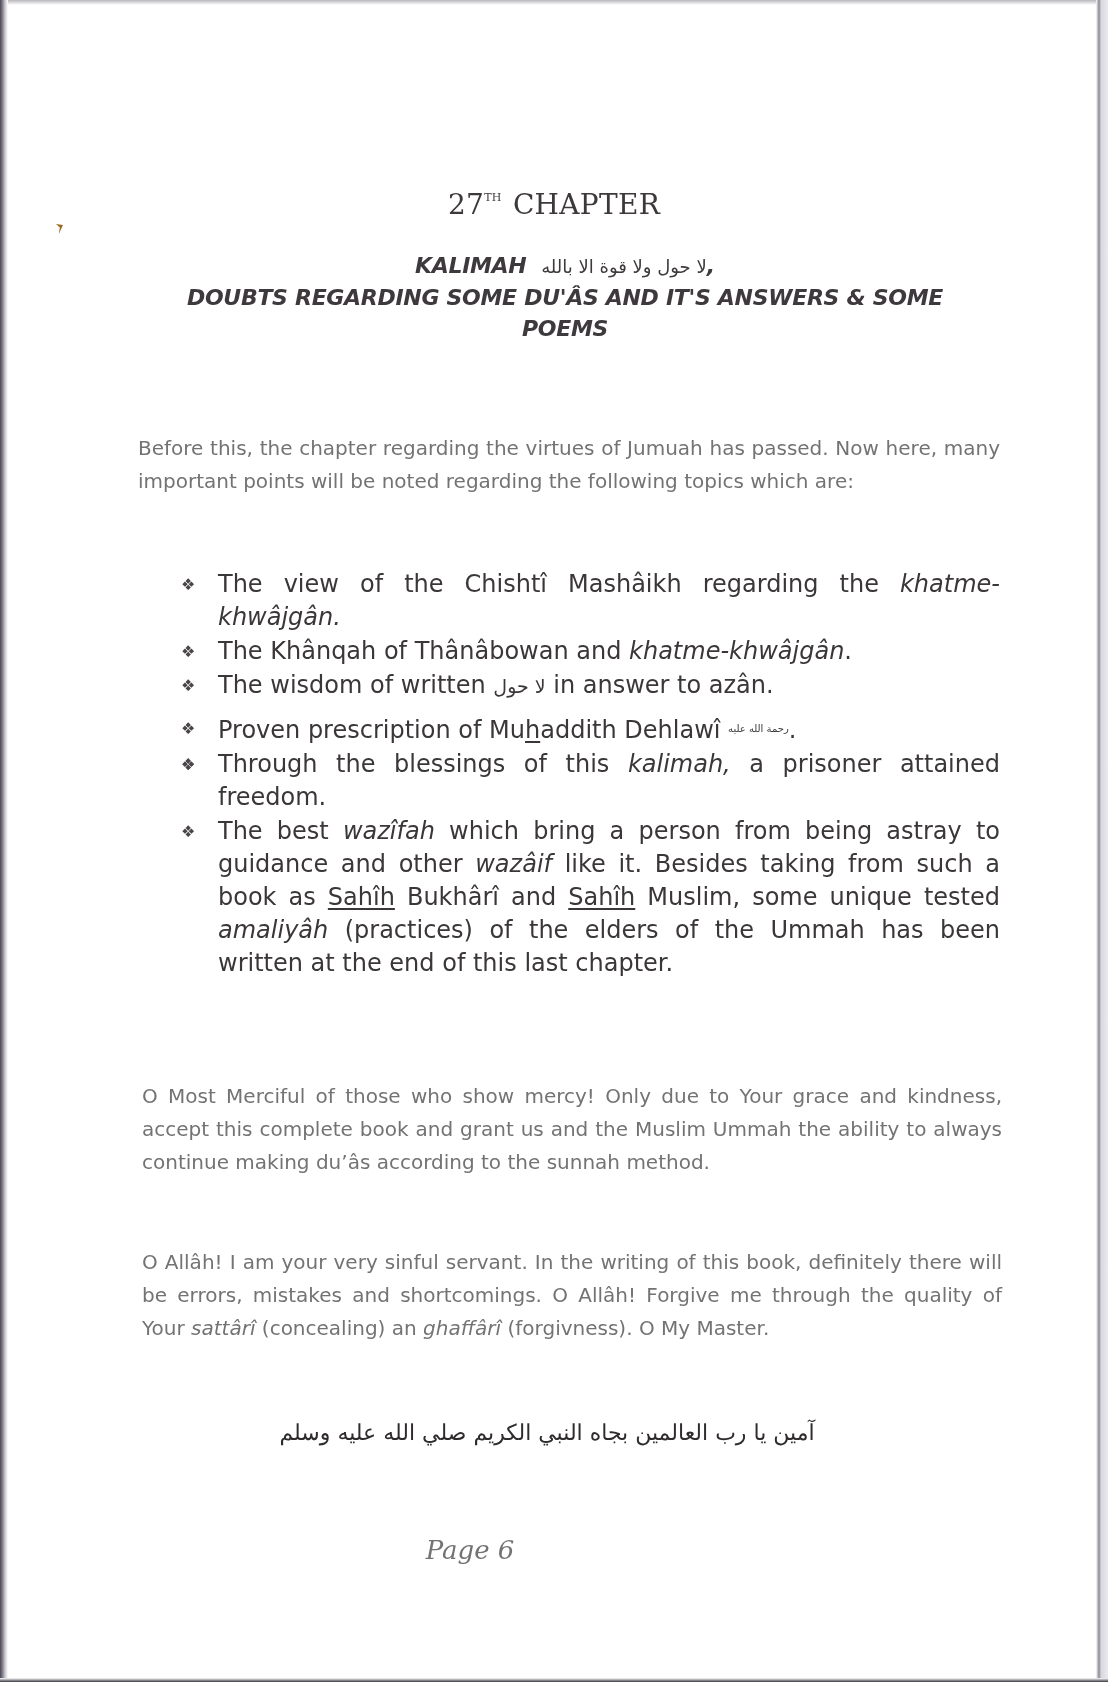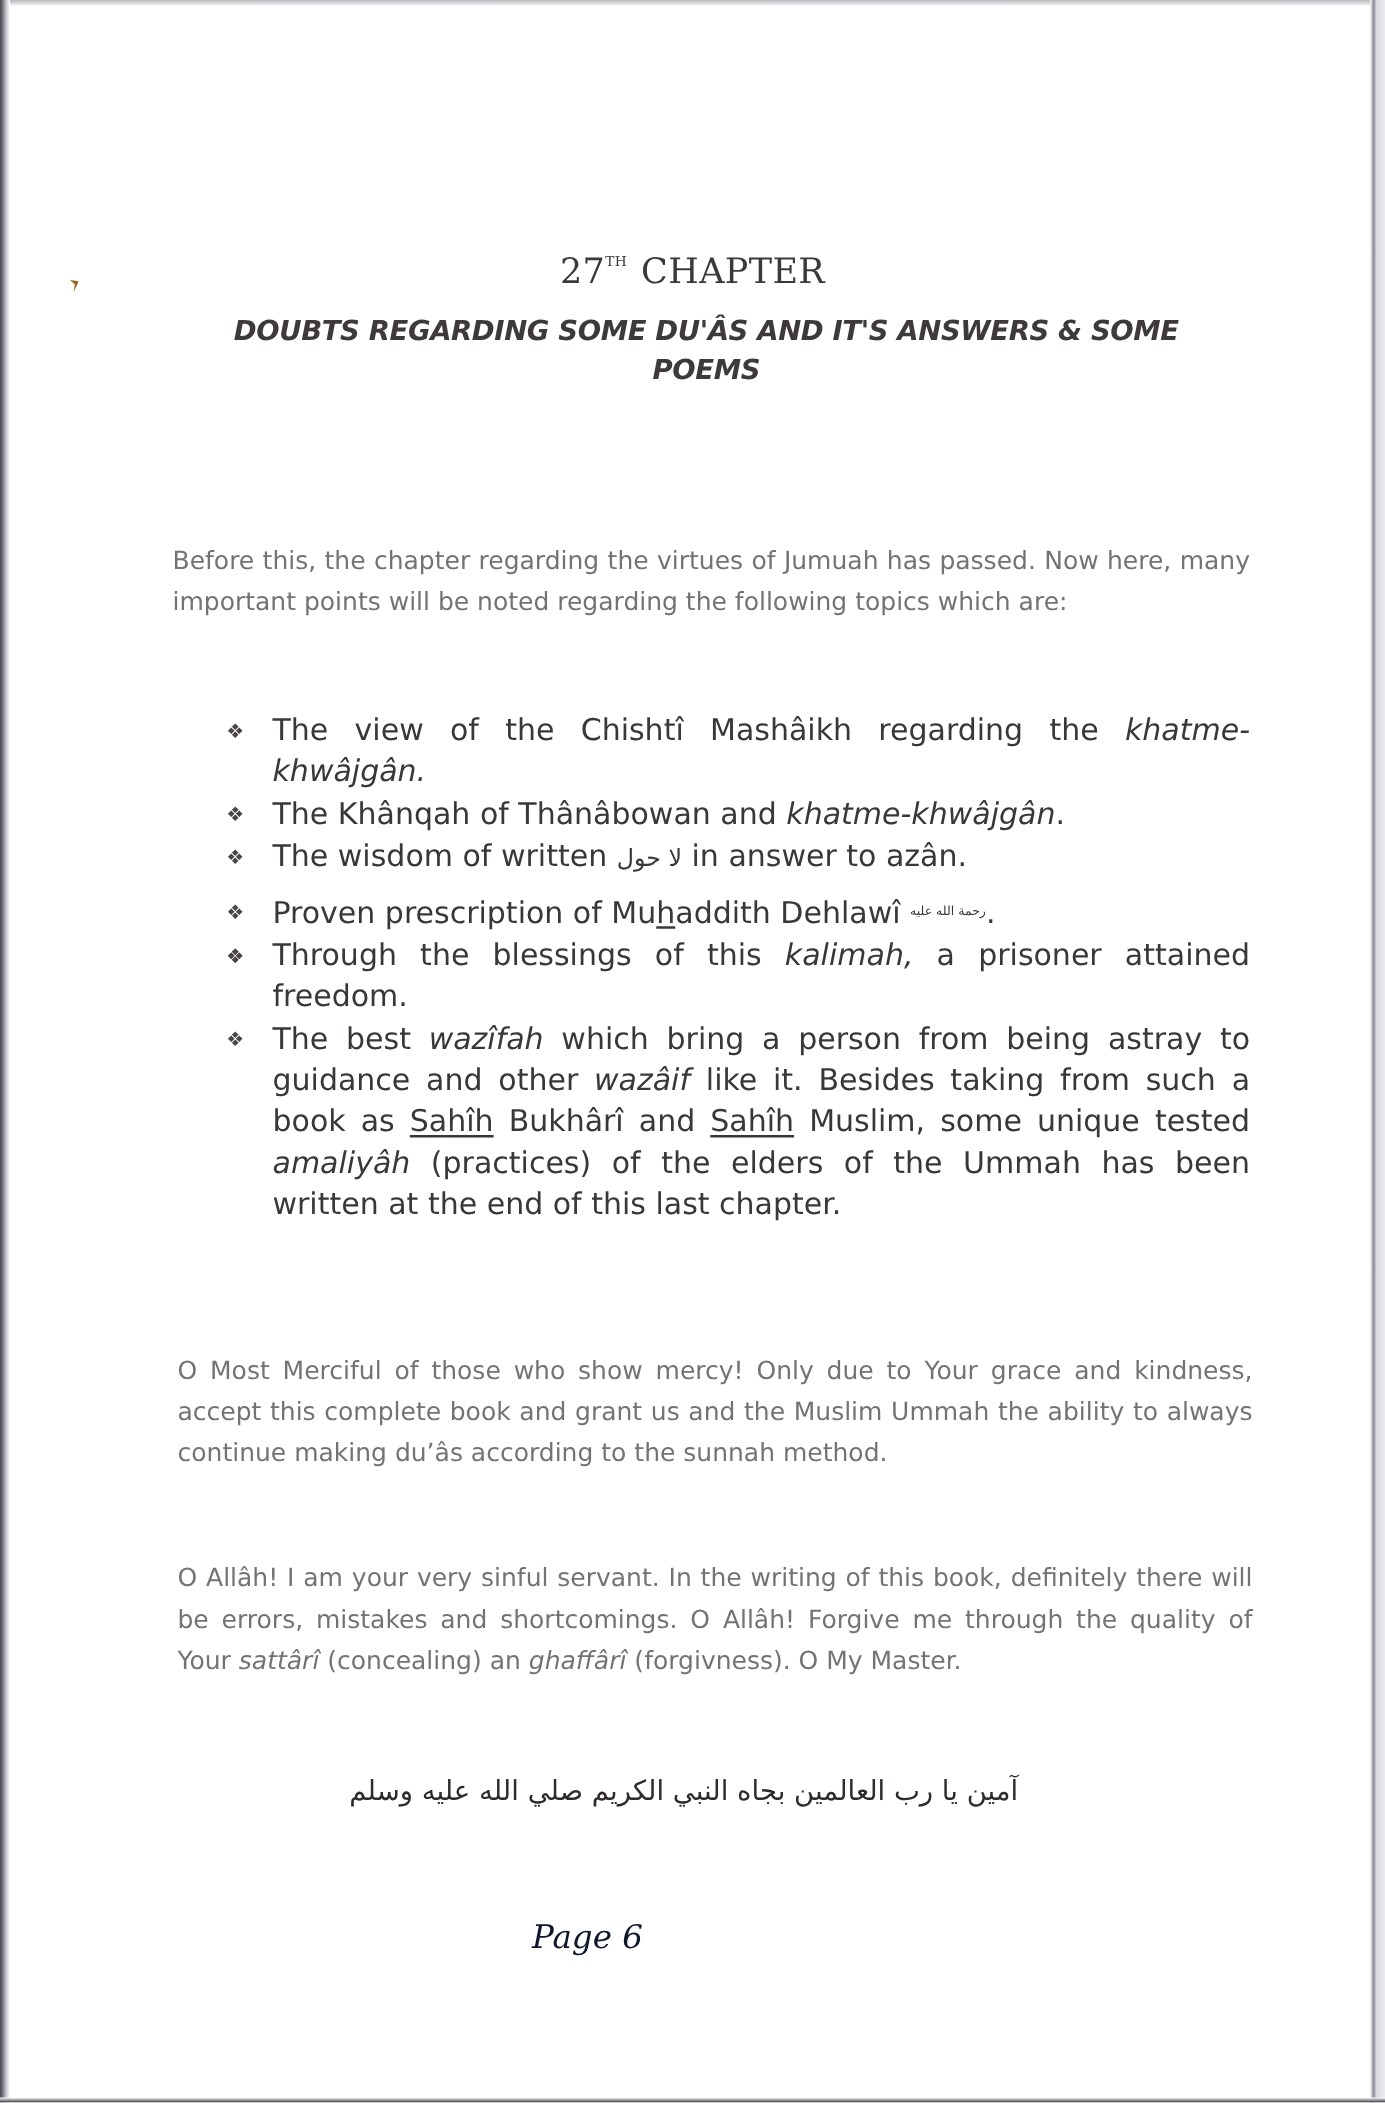--- a/index.html
+++ b/index.html
@@ -26,21 +26,21 @@
     position: absolute; left: 0; bottom: 0; width: 1108px; height: 4px;
     background: linear-gradient(180deg, #ffffff, #3a3640);
   }
   .speck {
     position: absolute; left: 56px; top: 224px; width: 7px; height: 10px;
     background: #9a6a20; clip-path: polygon(0 0, 100% 10%, 40% 100%, 55% 35%);
   }
 
   .chapter-number {
     position: absolute; left: 0; width: 1108px; top: 188px; text-align: center;
-    font-family: "DejaVu Serif", serif; font-size: 28px; color: #3d393b; letter-spacing: 0.3px; margin-top: 12px;
+    font-family: "DejaVu Serif", serif; font-size: 28px; color: #3d393b; letter-spacing: 0.3px;
   }
   .chapter-number sup { font-size: 11px; vertical-align: 13px; margin-right: 2px; }
 
   .chapter-title {
     position: absolute; left: 150px; width: 830px; top: 250px; text-align: center;
     font-family: "DejaVu Sans", sans-serif; font-weight: bold; font-style: italic;
     font-size: 22px; line-height: 31px; color: #3e393c; letter-spacing: -0.3px;
   }
   .chapter-title .ar {
     font-family: "DejaVu Sans", sans-serif; font-weight: normal; font-style: normal; font-size: 18px;
@@ -69,38 +69,42 @@
   .honorific { font-size: 10px; vertical-align: 6px; }
   i { font-style: italic; }
   u { text-decoration: underline; text-underline-offset: 3px; }
 
   .arabic-dua {
     position: absolute; left: 0; width: 1094px; top: 1420px; text-align: center;
     direction: rtl; font-family: "DejaVu Serif", serif; font-size: 22px; color: #2f2b2d;
   }
   .page-number {
     position: absolute; left: 0; width: 940px; top: 1535px; text-align: center;
-    font-family: "DejaVu Serif", serif; font-style: italic; font-size: 26px; color: #0f172a;
+    font-family: "DejaVu Serif", serif; font-style: italic; font-size: 26px; color: #737373;
   }
 </style>
 </head>
 <body>
 
 <div class="edge-top"></div>
 <div class="edge-left"></div>
 <div class="edge-right"></div>
 <div class="edge-bottom"></div>
 <div class="speck"></div>
 
 <div class="chapter-number">
   <span>27</span><sup>TH</sup>
   <span>CHAPTER</span>
 </div>
 
 <div class="chapter-title">
+  <div>
+    <span>KALIMAH</span>
+    &nbsp;<span class="ar" dir="rtl">لا حول ولا قوة الا بالله</span><span>,</span>
+  </div>
   <div>DOUBTS REGARDING SOME DU'ÂS AND IT'S ANSWERS &amp; SOME POEMS</div>
 </div>
 
 <p class="body-text intro" style="margin:0">Before this, the chapter regarding the virtues of Jumuah has passed. Now here, many important points will be noted regarding the following topics which are:</p>
 
 <ul class="topics">
   <li>
     <span class="bullet">❖</span>
     <span>The view of the Chishtî Mashâikh regarding the </span><i>khatme-khwâjgân.</i>
   </li>

